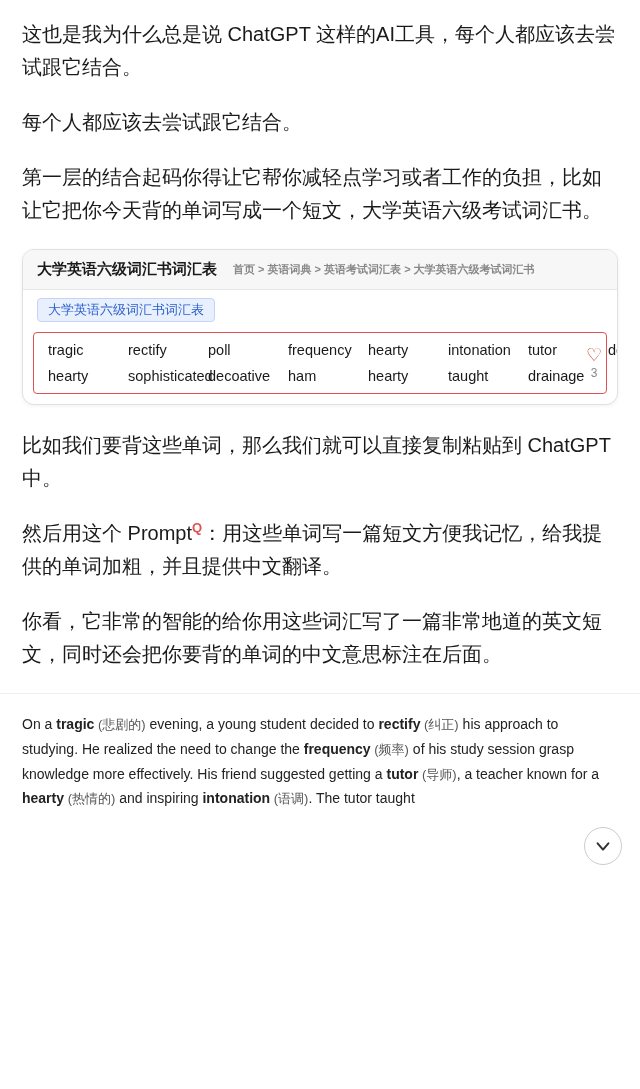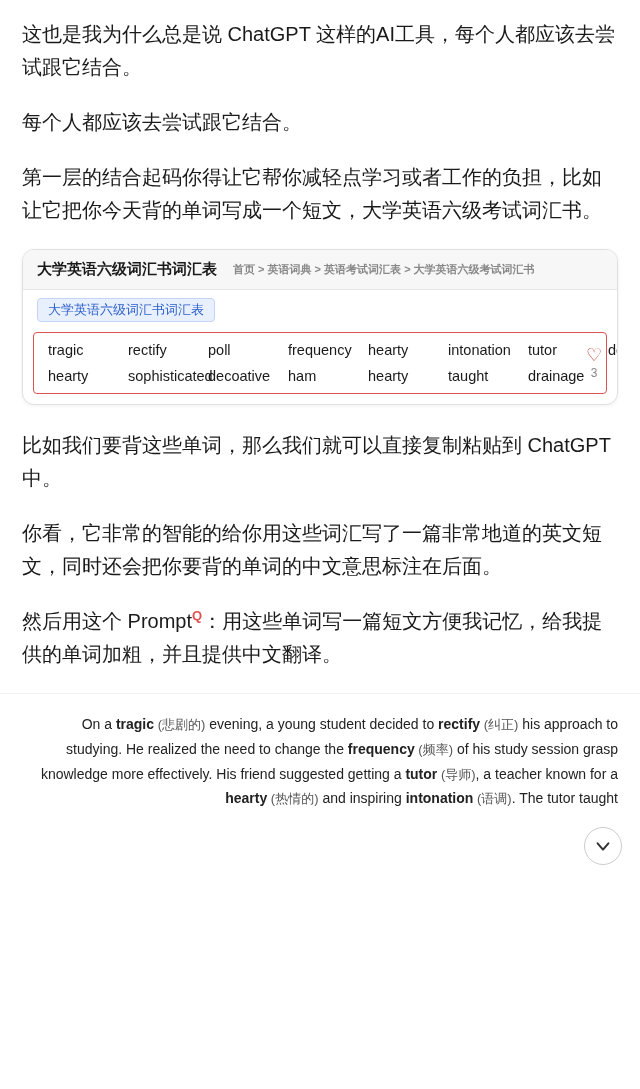--- a/index.html
+++ b/index.html
@@ -114,21 +114,20 @@
     .article-block {
       background: #fff;
       border-top: 1px solid #f0f0f0;
       padding: 18px 22px 0 22px;
       font-size: 14px;
       line-height: 1.75;
       color: #222;
     }
     .article-block p {
       margin-bottom: 6px;
-      text-align: right;
     }
     .bold-word {
       font-weight: bold;
     }
     .cn-word {
       color: #555;
       font-size: 13px;
     }
     .bottom-bar {
       display: flex;
@@ -189,24 +188,24 @@
         <span class="vocab-word">drainage</span>
       </div>
       <div class="side-icon">
         <span class="heart-icon">♡</span>
         <span class="number-badge">3</span>
       </div>
     </div>
   </div>
 
   <div class="text-block">比如我们要背这些单词，那么我们就可以直接复制粘贴到 ChatGPT 中。</div>
-  <div class="text-block">你看，它非常的智能的给你用这些词汇写了一篇非常地道的英文短文，同时还会把你要背的单词的中文意思标注在后面。</div>
   <div class="text-block">
     <span>然后用这个 Prompt</span><span class="prompt-superscript">Q</span><span>：用这些单词写一篇短文方便我记忆，给我提供的单词加粗，并且提供中文翻译。</span>
   </div>
+  <div class="text-block">你看，它非常的智能的给你用这些词汇写了一篇非常地道的英文短文，同时还会把你要背的单词的中文意思标注在后面。</div>
 </div>
 
 <div class="article-block">
   <p>
     On a <span class="bold-word">tragic</span><span class="cn-word"> (悲剧的)</span> evening, a young student decided to <span class="bold-word">rectify</span><span class="cn-word"> (纠正)</span> his approach to studying. He realized the need to change the <span class="bold-word">frequency</span><span class="cn-word"> (频率)</span> of his study session grasp knowledge more effectively. His friend suggested getting a <span class="bold-word">tutor</span><span class="cn-word"> (导师)</span>, a teacher known for a <span class="bold-word">hearty</span><span class="cn-word"> (热情的)</span> and inspiring <span class="bold-word">intonation</span><span class="cn-word"> (语调)</span>. The tutor taught
   </p>
 </div>
 <div class="bottom-bar">
   <div class="chevron-btn">
     <svg viewBox="0 0 20 20" fill="none" xmlns="http://www.w3.org/2000/svg">

